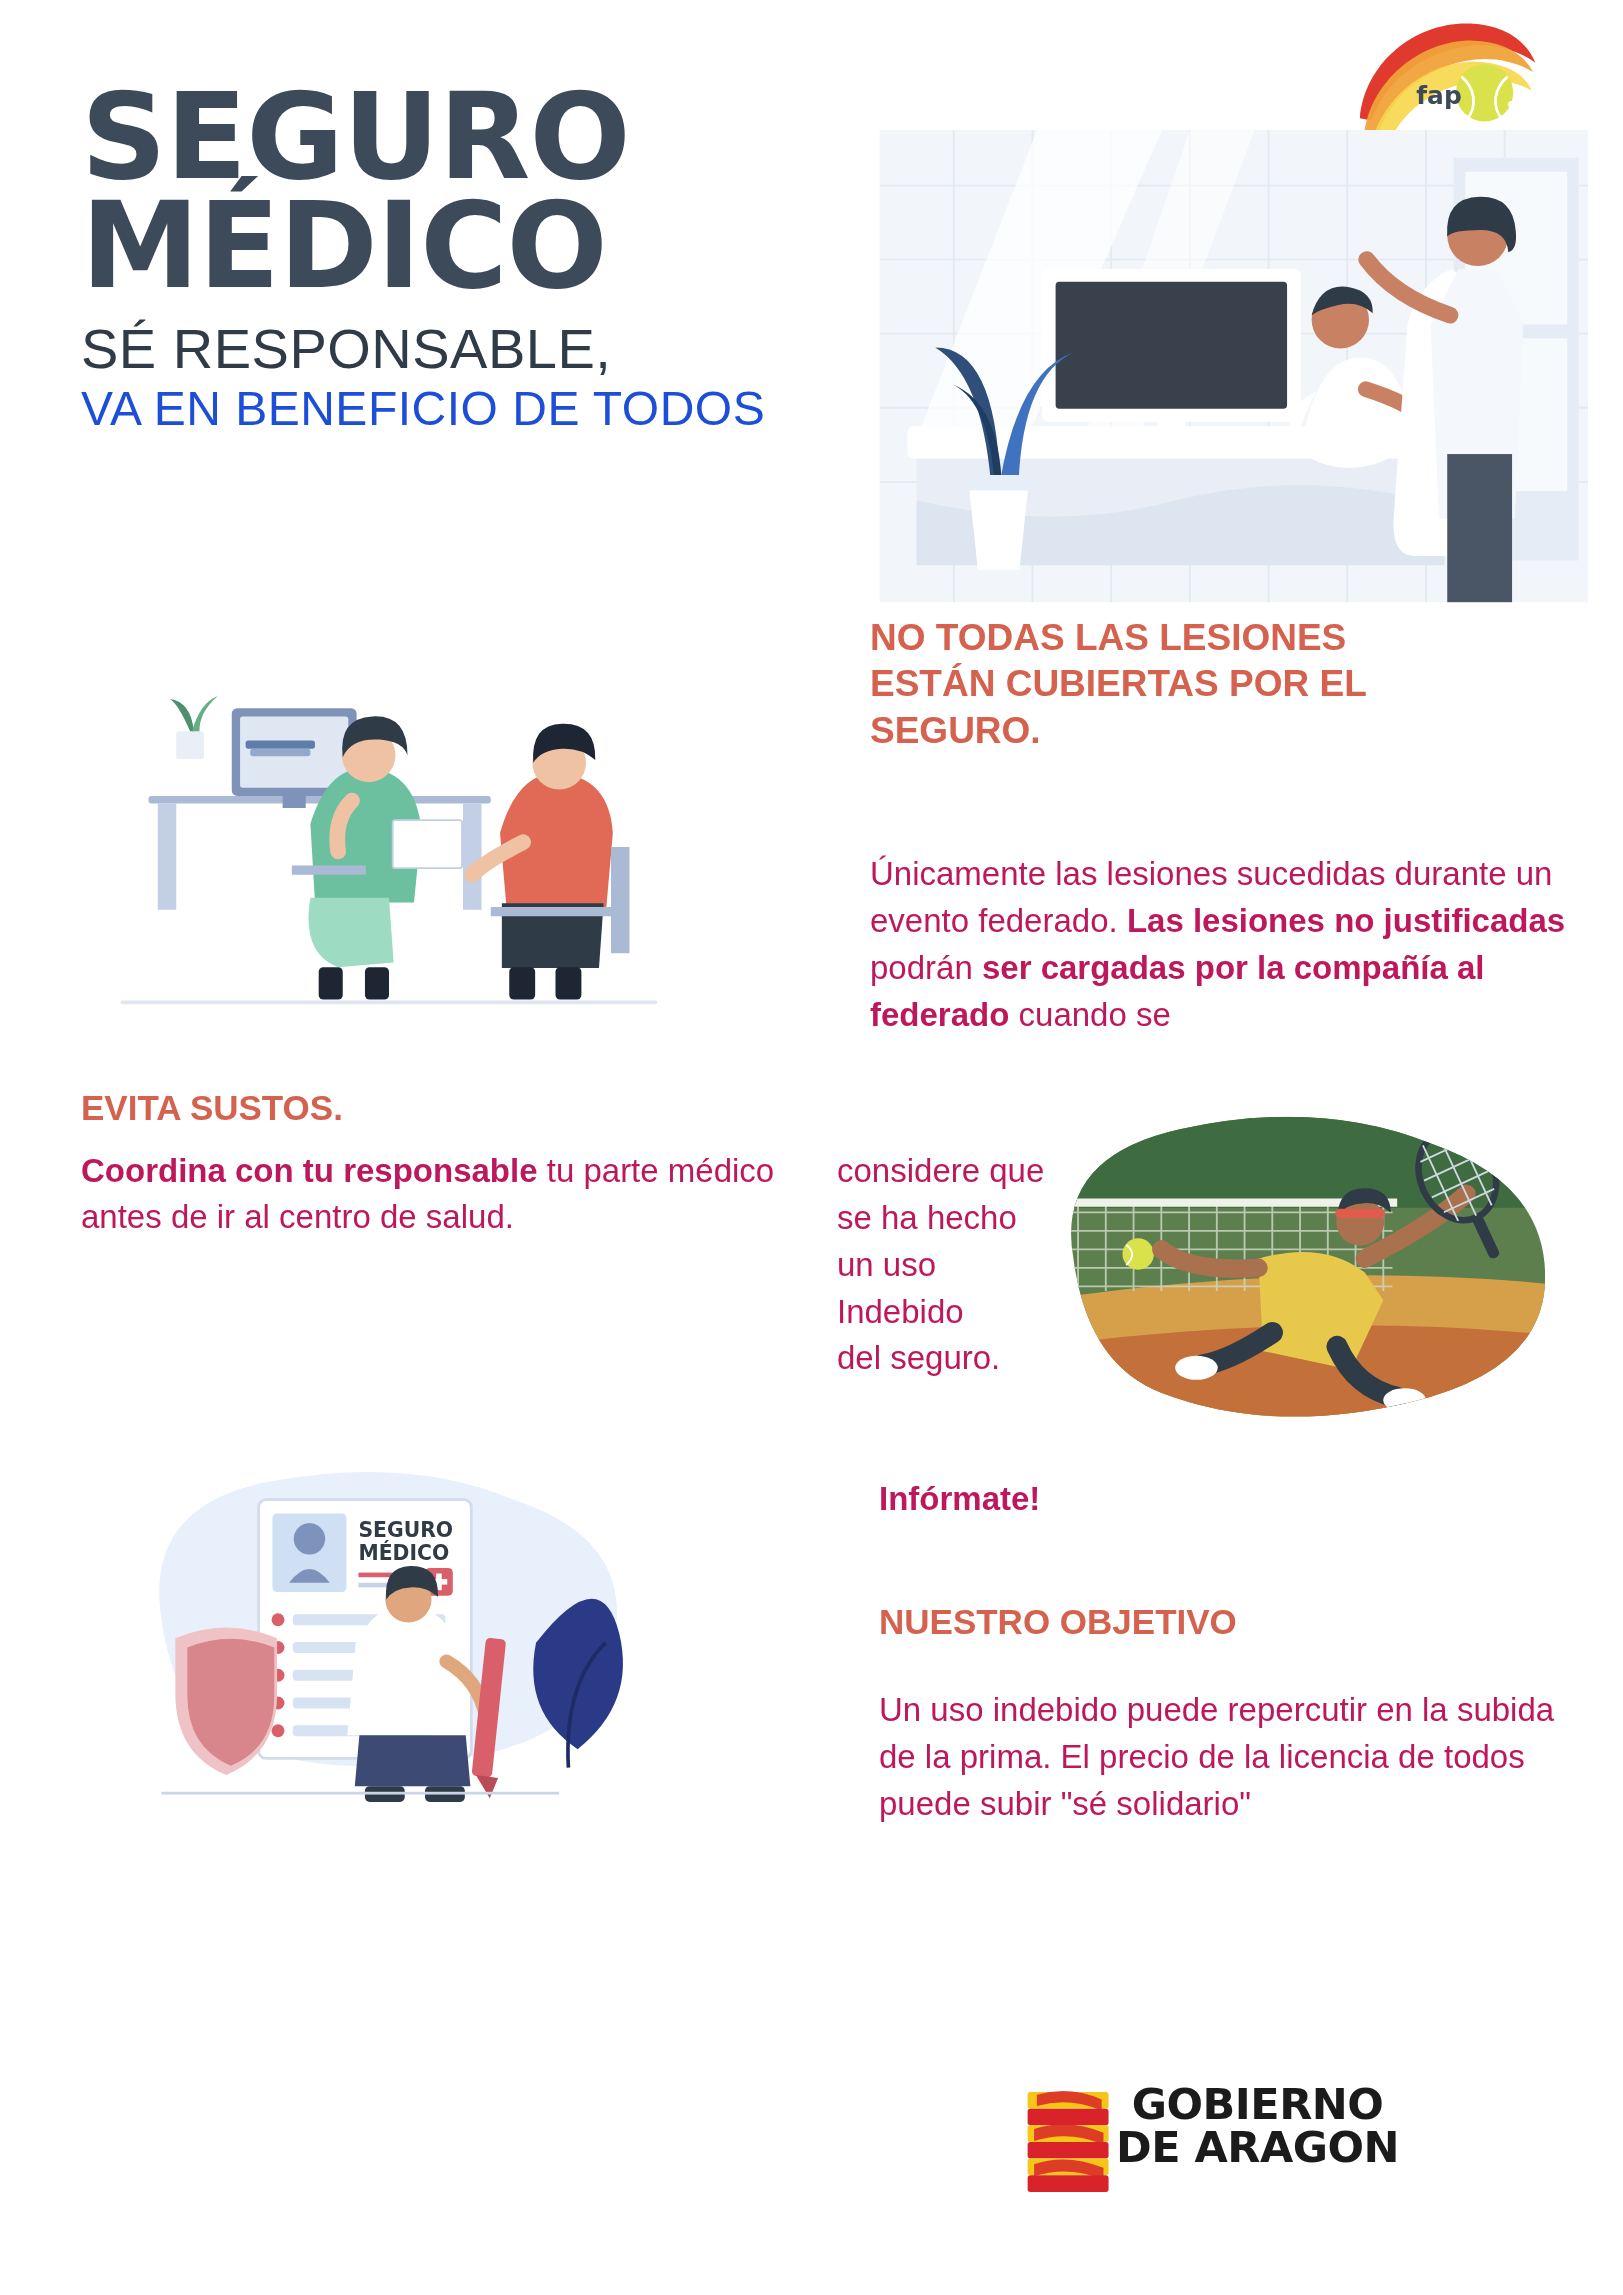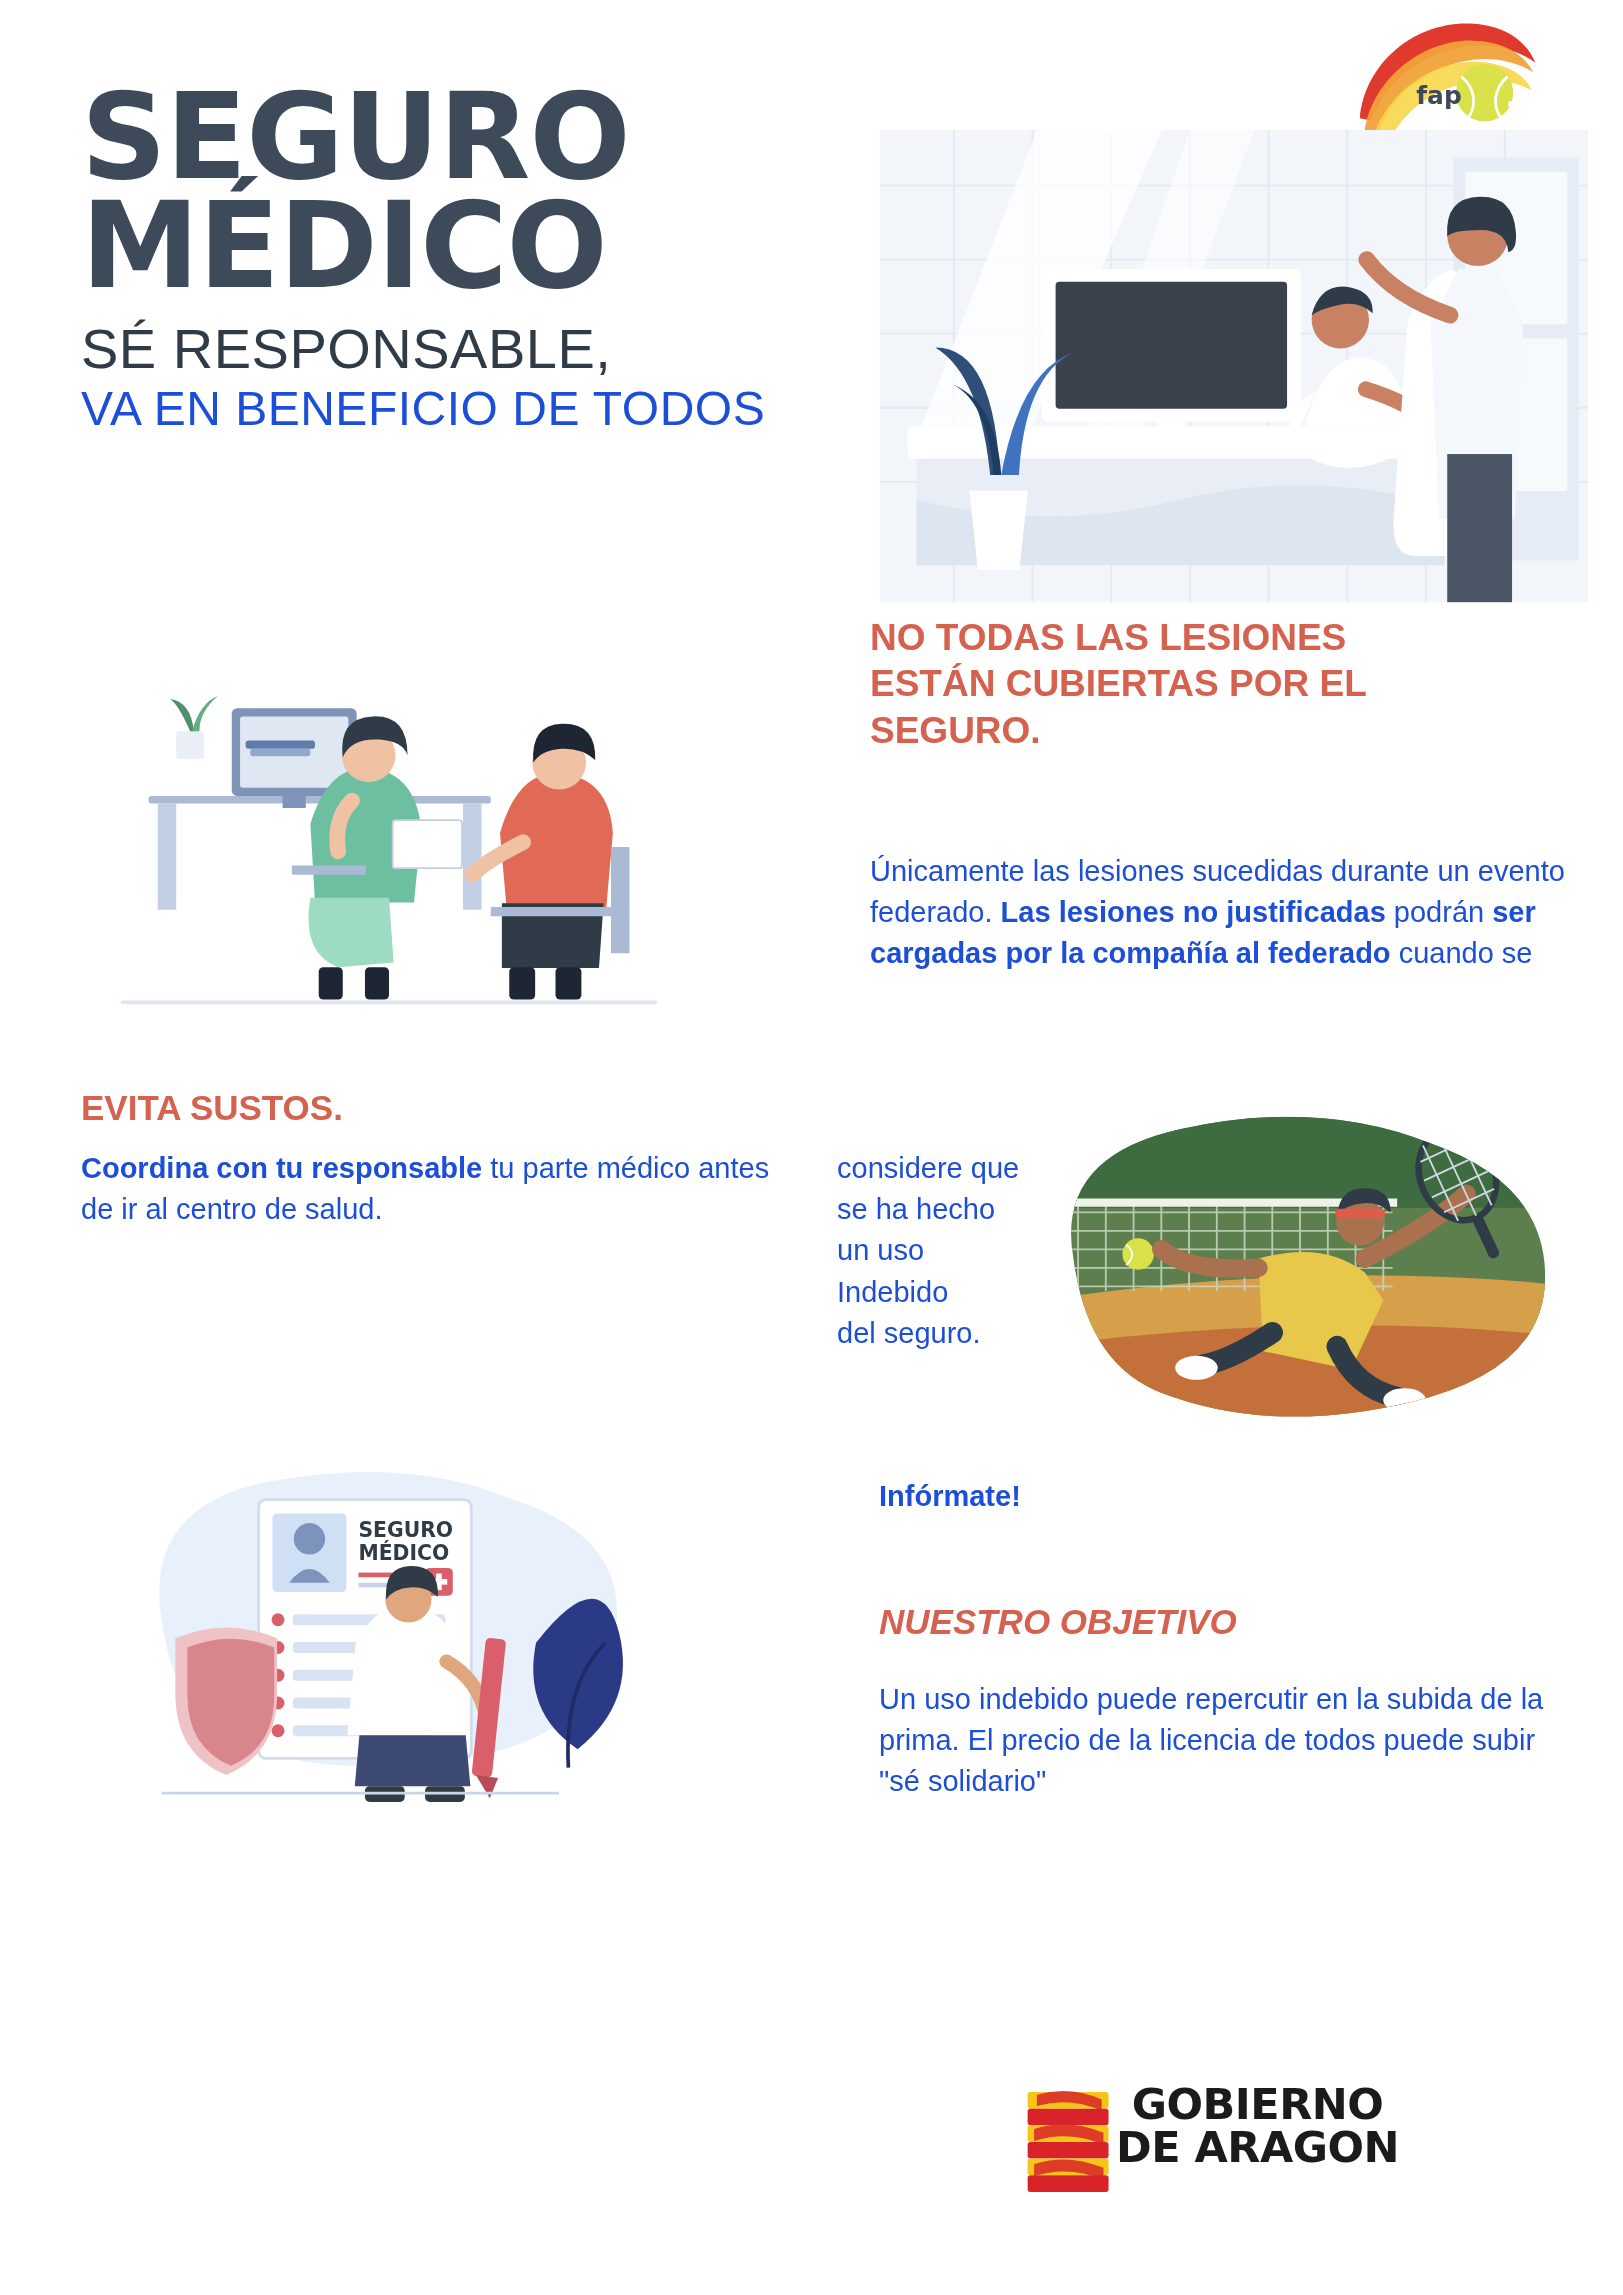--- a/index.html
+++ b/index.html
@@ -74,23 +74,23 @@
     margin: 0 0 20.4px 0;
   }
   .head-dark-bold {
     color: #2f3b47;
     font-weight: bold;
     font-size: 37px;
     line-height: 1.25;
     margin: 0 0 18.5px 0;
   }
   .body-text {
-    font-size: 29px;
+    font-size: 33px;
     line-height: 1.42;
-    color: #1d4ed8;
+    color: #be185d;
     margin: 0;
   }
   .body-text b { font-weight: bold; }
 
   
   .illus { position: absolute; }
 
   
   .office-illus {
     left: 838px;
@@ -412,21 +412,21 @@
     <div class="body-text">un uso</div>
     <div class="body-text">Indebido</div>
     <div class="body-text">del seguro.</div>
   </div>
 
   <div style="position:absolute; left:879px; top:1476px; width:416px;">
     <div class="body-text" style="font-weight:bold;">Infórmate!</div>
   </div>
 
   <div style="position:absolute; left:879px; top:1601px; width:694px;">
-    <div class="head-red" style="margin-bottom:8px;font-style:italic;">NUESTRO OBJETIVO</div>
+    <div class="head-red" style="margin-bottom:16px;">NUESTRO OBJETIVO</div>
     <div class="sp-m"></div>
     <p class="body-text">Un uso indebido puede repercutir en la subida de la prima. El precio de la licencia de todos puede subir "sé solidario"</p>
   </div>
 
   <div class="gob-logo">
     <svg viewBox="0 0 1120 300" width="518" height="139" aria-hidden="true" style="position:absolute;left:0;top:0;">
       <g>
         <rect x="10" y="30" width="175" height="36" rx="6" fill="#f5c518"></rect>
         <rect x="10" y="66" width="175" height="36" rx="6" fill="#d8232a"></rect>
         <rect x="10" y="102" width="175" height="36" rx="6" fill="#f5c518"></rect>

